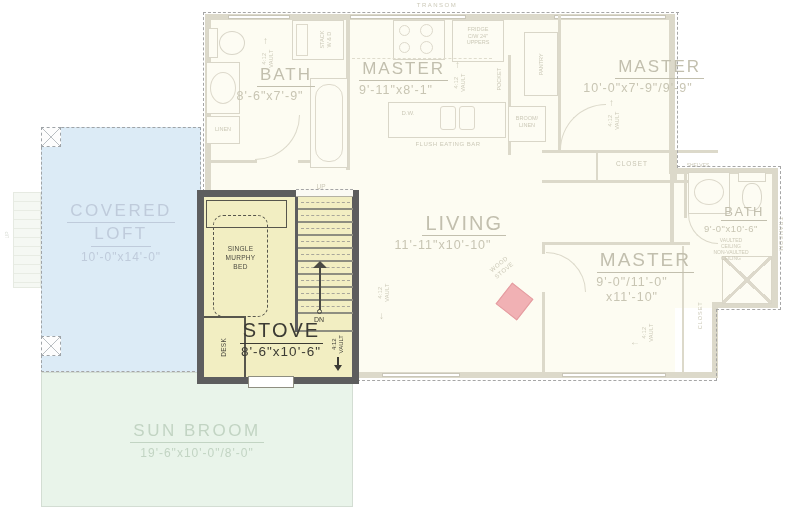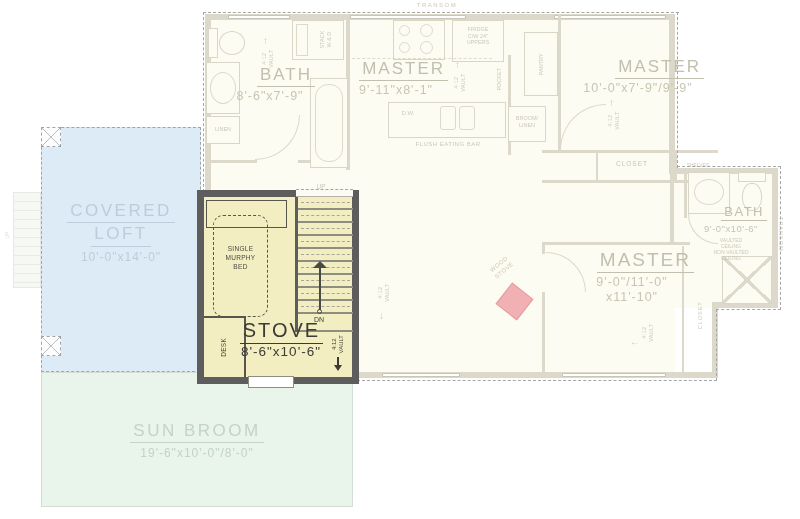--- a/index.html
+++ b/index.html
@@ -195,20 +195,24 @@
     <div class="rdims">8'-6"x7'-9"</div>
   </div>
   <div class="abs" style="left:344px;top:60px;width:104px;">
     <div class="rname"><span class="u">MASTER</span></div>
     <div class="rdims">9'-11"x8'-1"</div>
   </div>
   <div class="abs" style="left:572px;top:58px;width:132px;">
     <div class="rname"><span class="u">MASTER</span></div>
     <div class="rdims">10'-0"x7'-9"/9'-9"</div>
   </div>
+  <div class="abs big" style="left:380px;top:212px;width:126px;">
+    <div class="rname"><span class="u">LIVING</span></div>
+    <div class="rdims">11'-11"x10'-10"</div>
+  </div>
   <div class="abs" style="left:570px;top:250px;width:124px;">
     <div class="rname" style="font-size:19px;"><span class="u">MASTER</span></div>
     <div class="rdims">9'-0"/11'-0"</div>
     <div class="rdims" style="margin-top:1px;">x11'-10"</div>
   </div>
   <div class="abs" style="left:695px;top:205px;width:72px;">
     <div class="rname" style="font-size:13px;letter-spacing:1.5px;"><span class="u">BATH</span></div>
     <div class="rdims" style="font-size:9.5px;letter-spacing:.5px;">9'-0"x10'-6"</div>
     <div class="tiny-label" style="margin-top: 3px; font-size: 5px; white-space: pre-line;">VAULTED
 CEILING

